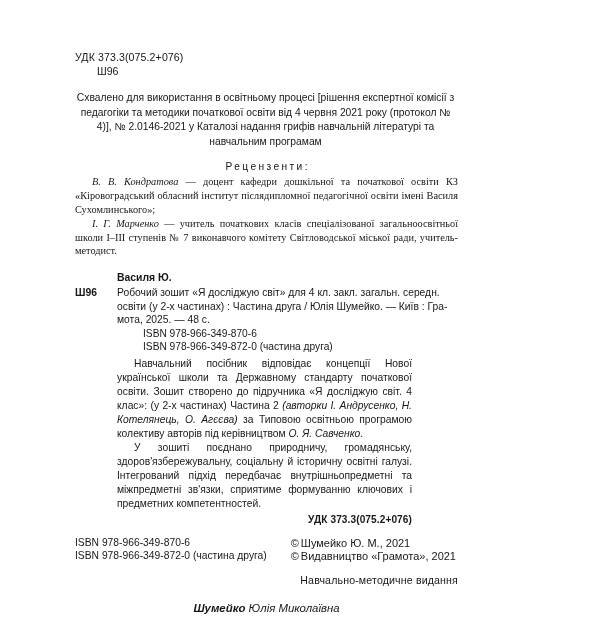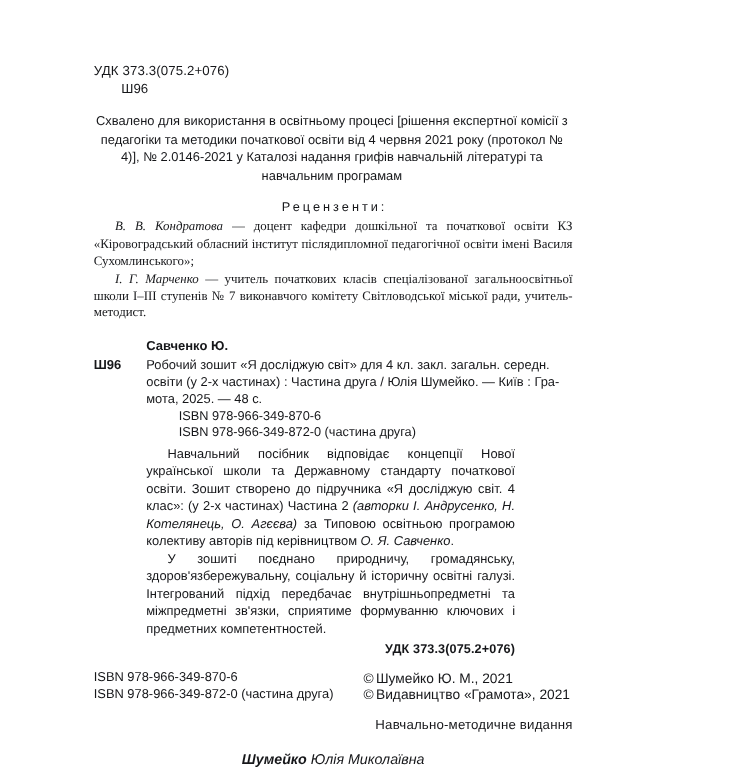--- a/index.html
+++ b/index.html
@@ -208,21 +208,21 @@
   <div>
     <div class="rev-head">Рецензенти:</div>
 
     <p class="rev-item"><span class="ital">В. В. Кондратова</span><span> — </span><span>доцент кафедри дошкільної та початкової освіти КЗ «Кіровоградський обласний інститут післядипломної педагогічної освіти імені Василя Сухомлинського»;</span></p>
 
     <p class="rev-item"><span class="ital">І. Г. Марченко</span><span> — </span><span>учитель початкових класів спеціалізованої загальноосвітньої школи I–III ступенів № 7 виконавчого комітету Світловодської міської ради, учитель-методист.</span></p>
   </div>
 
   <div class="bib">
     <div class="bib-mark">Ш96</div>
-    <div class="bib-author">Савченко Ю.</div>
+    <div class="bib-author">Василя Ю.</div>
     <p class="bib-body">
       <span class="l1">Робочий зошит «Я досліджую світ» для 4 кл. закл. загальн. середн.</span>
       <span>освіти (у 2-х частинах) : Частина друга / Юлія Шумейко. — Київ : Гра-</span>
       <span>мота, 2025. — 48 с.</span>
     </p>
     <div class="bib-isbn">ISBN 978-966-349-870-6</div>
     <div class="bib-isbn">ISBN 978-966-349-872-0 (частина друга)</div>
   </div>
 
   <p class="annot"><span>Навчальний посібник відповідає концепції Нової української школи та Державному стандарту початкової освіти. Зошит створено до підручника «Я досліджую світ. 4 клас»: (у 2-х частинах) Частина 2 </span><span class="ital">(авторки І. Андрусенко, Н. Котелянець, О. Агєєва)</span><span> за Типовою освітньою програмою колективу авторів під керівництвом </span><span class="ital">О. Я. Савченко</span><span>.</span></p>

